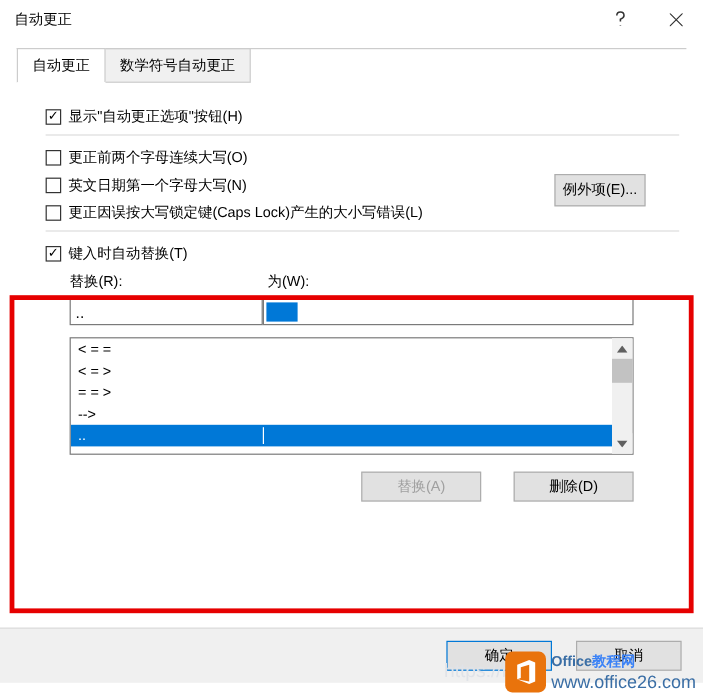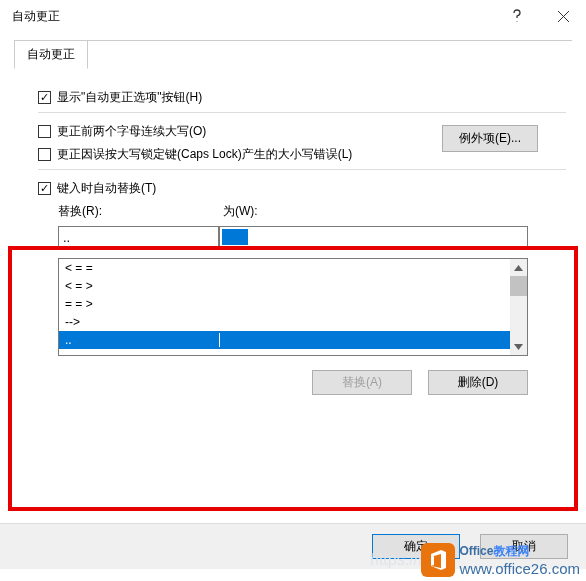--- a/index.html
+++ b/index.html
@@ -16,21 +16,21 @@
 .tabline { position: absolute; left: 14px; right: 14px; top: 40px; border-bottom: 1px solid #ccc; }
 
 .panel { padding: 14px 20px 0 20px; position: relative; }
 
 .row { display: flex; align-items: center; margin: 6px 0; }
 .cb { width: 13px; height: 13px; border: 1px solid #333; margin-right: 6px; display: inline-flex; align-items: center; justify-content: center; cursor: pointer; }
 .cb.checked::after { content: "✓"; font-size: 11px; line-height: 1; }
 .lbl { font-size: 12px; }
 .hr { border: none; border-top: 1px solid #ddd; margin: 6px 0 10px; }
 
-.exbtn { position: absolute; right: 28px; top: 2px; padding: 4px 16px; border: 1px solid #adadad; background: #e1e1e1; cursor: pointer; font-size: 12px; }
+.exbtn { position: absolute; right: 28px; top: 22px; padding: 4px 6px; border: 1px solid #adadad; background: #e1e1e1; cursor: pointer; font-size: 12px; }
 
 .redbox { position: absolute; left: 8px; right: 8px; top: 246px; height: 265px; border: 4px solid #e60000; pointer-events: none; }
 
 .repsec { padding: 0 38px; }
 .fields { display: flex; gap: 0; margin-top: 6px; }
 .flabel { width: 165px; }
 .inp { height: 22px; border: 1px solid #7a7a7a; padding: 0 4px; font-size: 13px; }
 .inp.r { width: 161px; }
 .inp.w { width: 330px; }
 
@@ -43,21 +43,21 @@
 .lcell2 { flex: 1; padding-left: 6px; }
 .lrow.sel { background: #0078d7; color: #fff; }
 .lrow.sel .lcell1 { border-right: 1px solid #fff; }
 
 .scrollbar { width: 17px; background: #f0f0f0; display: flex; flex-direction: column; }
 .sbtn { height: 17px; display: flex; align-items: center; justify-content: center; background: #f0f0f0; cursor: pointer; }
 .sbtn svg { fill: #606060; }
 .strack { flex: 1; position: relative; }
 .thumb { position: absolute; left: 0; right: 0; top: 0; height: 20px; background: #c2c2c2; cursor: pointer; }
 
-.actbtns { display: flex; gap: 16px; justify-content: flex-end; padding: 14px 38px 0; }
+.actbtns { display: flex; gap: 27px; justify-content: flex-end; padding: 14px 38px 0; }
 .abtn { padding: 3px 0; width: 100px; border: 1px solid #adadad; background: #e1e1e1; cursor: pointer; font-size: 12px; text-align: center; }
 .abtn.disabled { color: #a0a0a0; cursor: default; }
 
 .footer { position: absolute; bottom: 12px; left: 0; right: 0; height: 46px; border-top: 1px solid #ddd; background: #f0f0f0; display: flex; justify-content: flex-end; align-items: center; padding-right: 18px; gap: 20px; }
 .fbtn { padding: 3px 0; width: 88px; border: 1px solid #0078d7; background: #e1e1e1; cursor: pointer; font-size: 12px; text-align: center; }
 .fbtn.cancel { border: 1px solid #adadad; }
 
 .watermark { position: absolute; right: 6px; bottom: 4px; display: flex; align-items: center; gap: 4px; pointer-events: none; }
 .wm-icon { width: 34px; height: 34px; background: #e9730c; border-radius: 6px; display: flex; align-items: center; justify-content: center; }
 .wm-icon svg { fill: #fff; }
@@ -78,35 +78,40 @@
   </div>
   <div class="tbtn">
     <svg width="11" height="11" viewBox="0 0 11 11">
         <path d="M0 0 L11 11 M11 0 L0 11"></path>
       </svg>
   </div>
 </div>
 
 <div class="tabs">
   <div class="tab active">自动更正</div>
+  <div class="tab">数学符号自动更正</div>
 </div>
 <div class="tabline"></div>
 
 <div class="panel">
   <div style="padding-left:18px;">
     <div class="row">
       <span class="cb checked"></span>
       <span class="lbl">显示"自动更正选项"按钮(H)</span>
     </div>
     <hr class="hr">
     <div style="position:relative;">
       <button class="exbtn">例外项(E)...</button>
       <div class="row">
         <span class="cb"></span>
         <span class="lbl">更正前两个字母连续大写(O)</span>
+      </div>
+      <div class="row">
+        <span class="cb"></span>
+        <span class="lbl">英文日期第一个字母大写(N)</span>
       </div>
       <div class="row">
         <span class="cb"></span>
         <span class="lbl">更正因误按大写锁定键(Caps Lock)产生的大小写错误(L)</span>
       </div>
     </div>
     <hr class="hr">
     <div class="row">
       <span class="cb checked"></span>
       <span class="lbl">键入时自动替换(T)</span>

